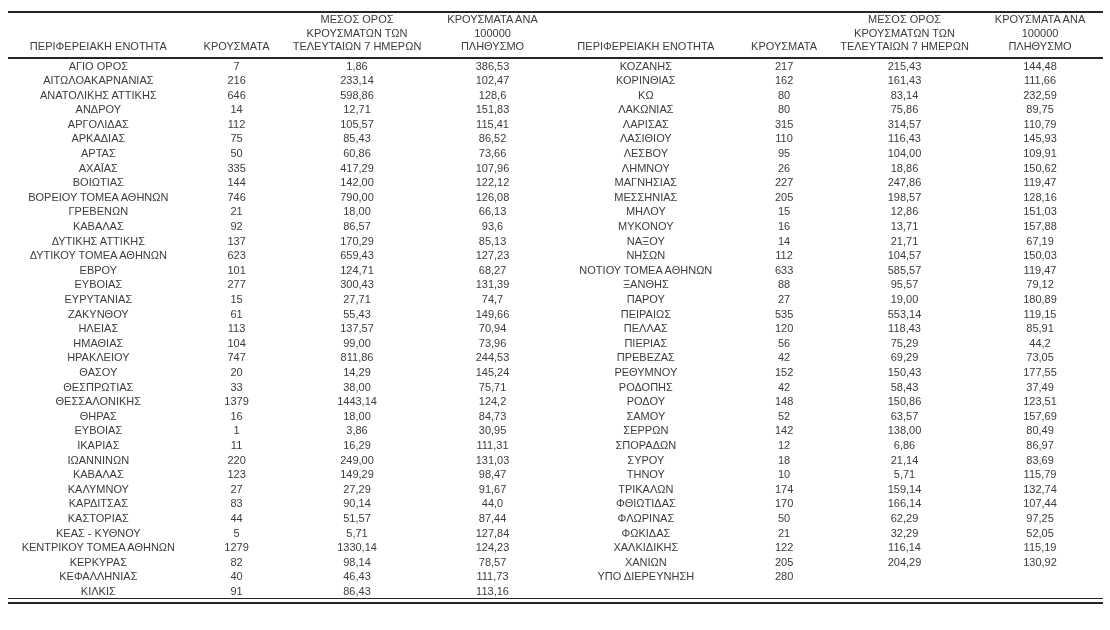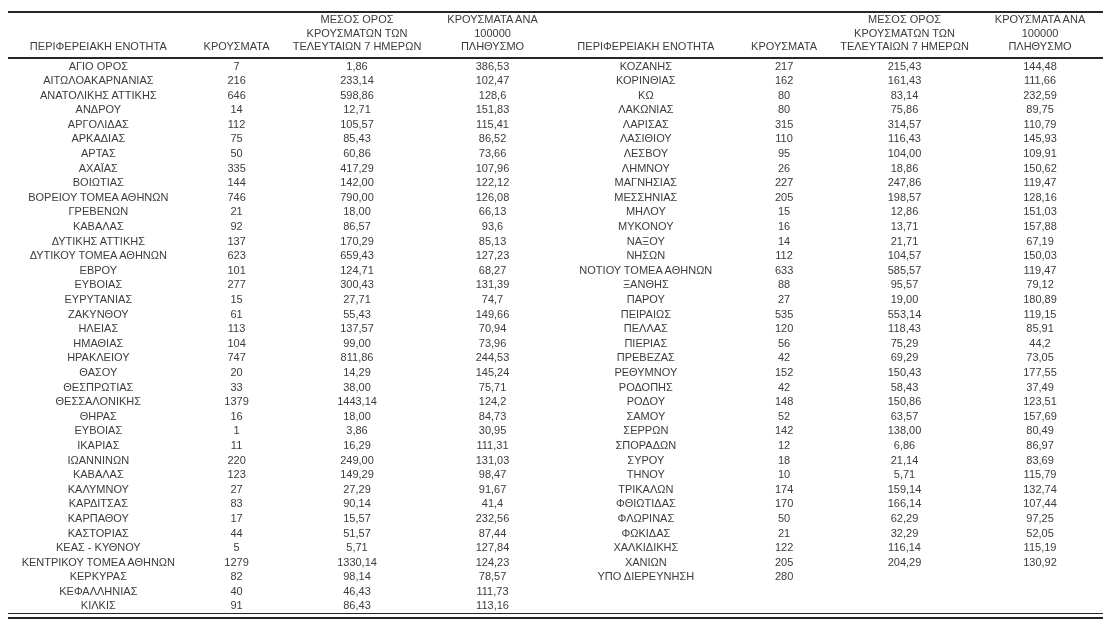--- a/index.html
+++ b/index.html
@@ -260,27 +260,21 @@
             <tr>
               <td>ΚΑΛΥΜΝΟΥ</td>
               <td>27</td>
               <td>27,29</td>
               <td>91,67</td>
             </tr>
             <tr>
               <td>ΚΑΡΔΙΤΣΑΣ</td>
               <td>83</td>
               <td>90,14</td>
-              <td>41,4</td>
-            </tr>
-            <tr>
-              <td>ΚΑΡΠΑΘΟΥ</td>
-              <td>17</td>
-              <td>15,57</td>
-              <td>232,56</td>
+              <td>44,0</td>
             </tr>
             <tr>
               <td>ΚΑΣΤΟΡΙΑΣ</td>
               <td>44</td>
               <td>51,57</td>
               <td>87,44</td>
             </tr>
             <tr>
               <td>ΚΕΑΣ - ΚΥΘΝΟΥ</td>
               <td>5</td>

